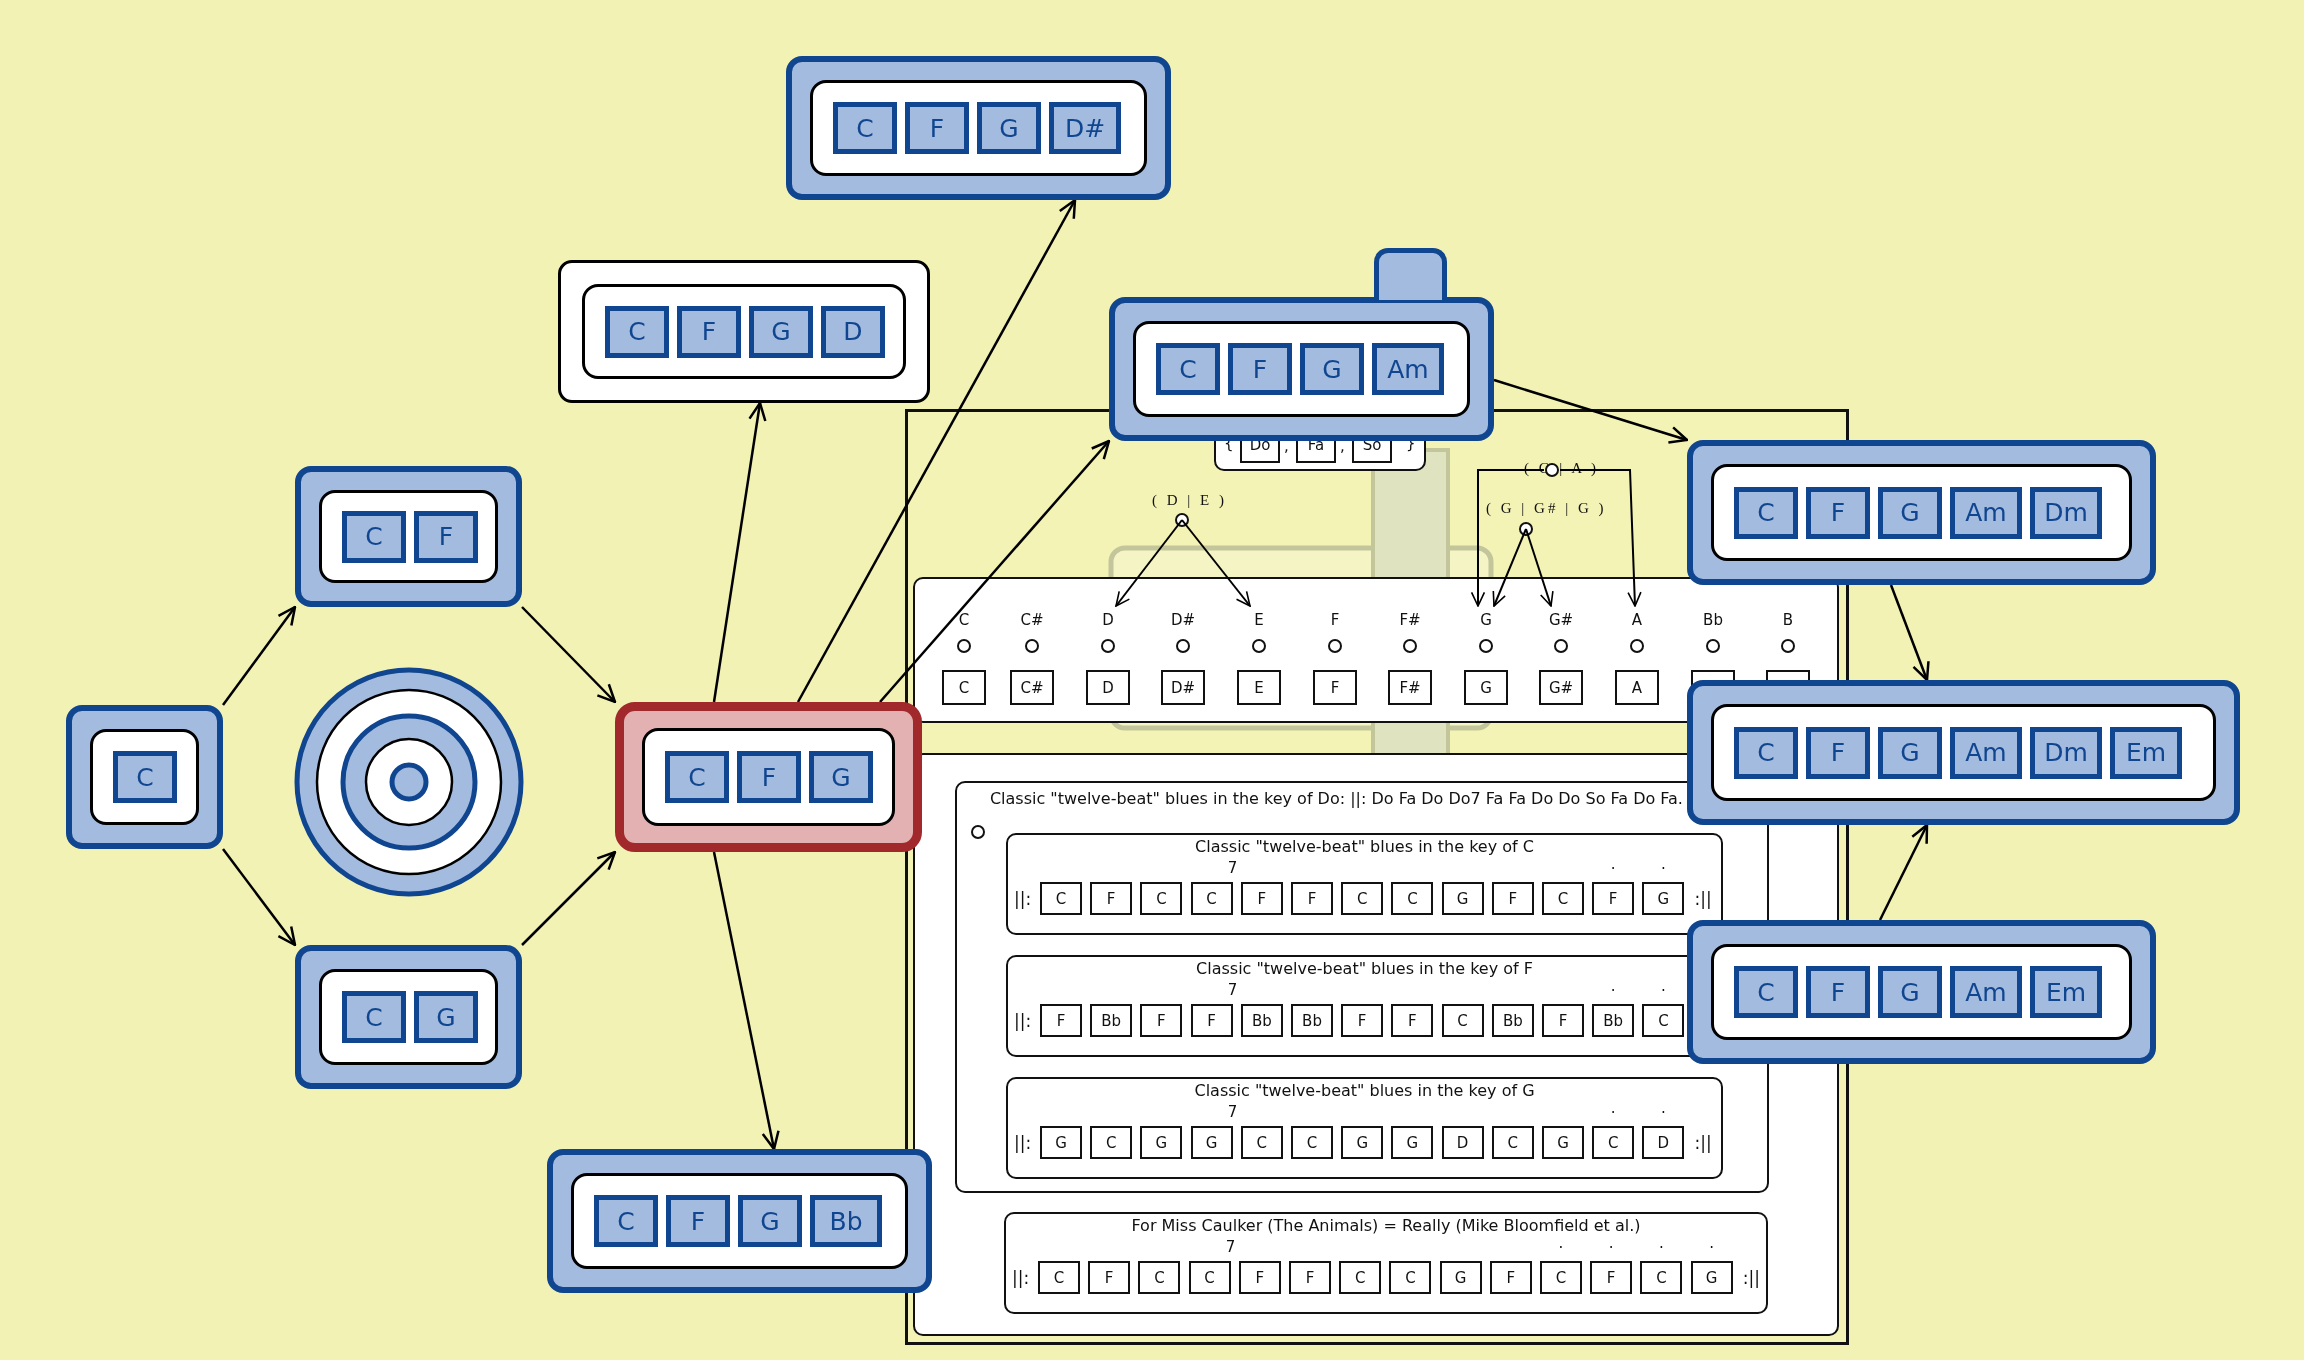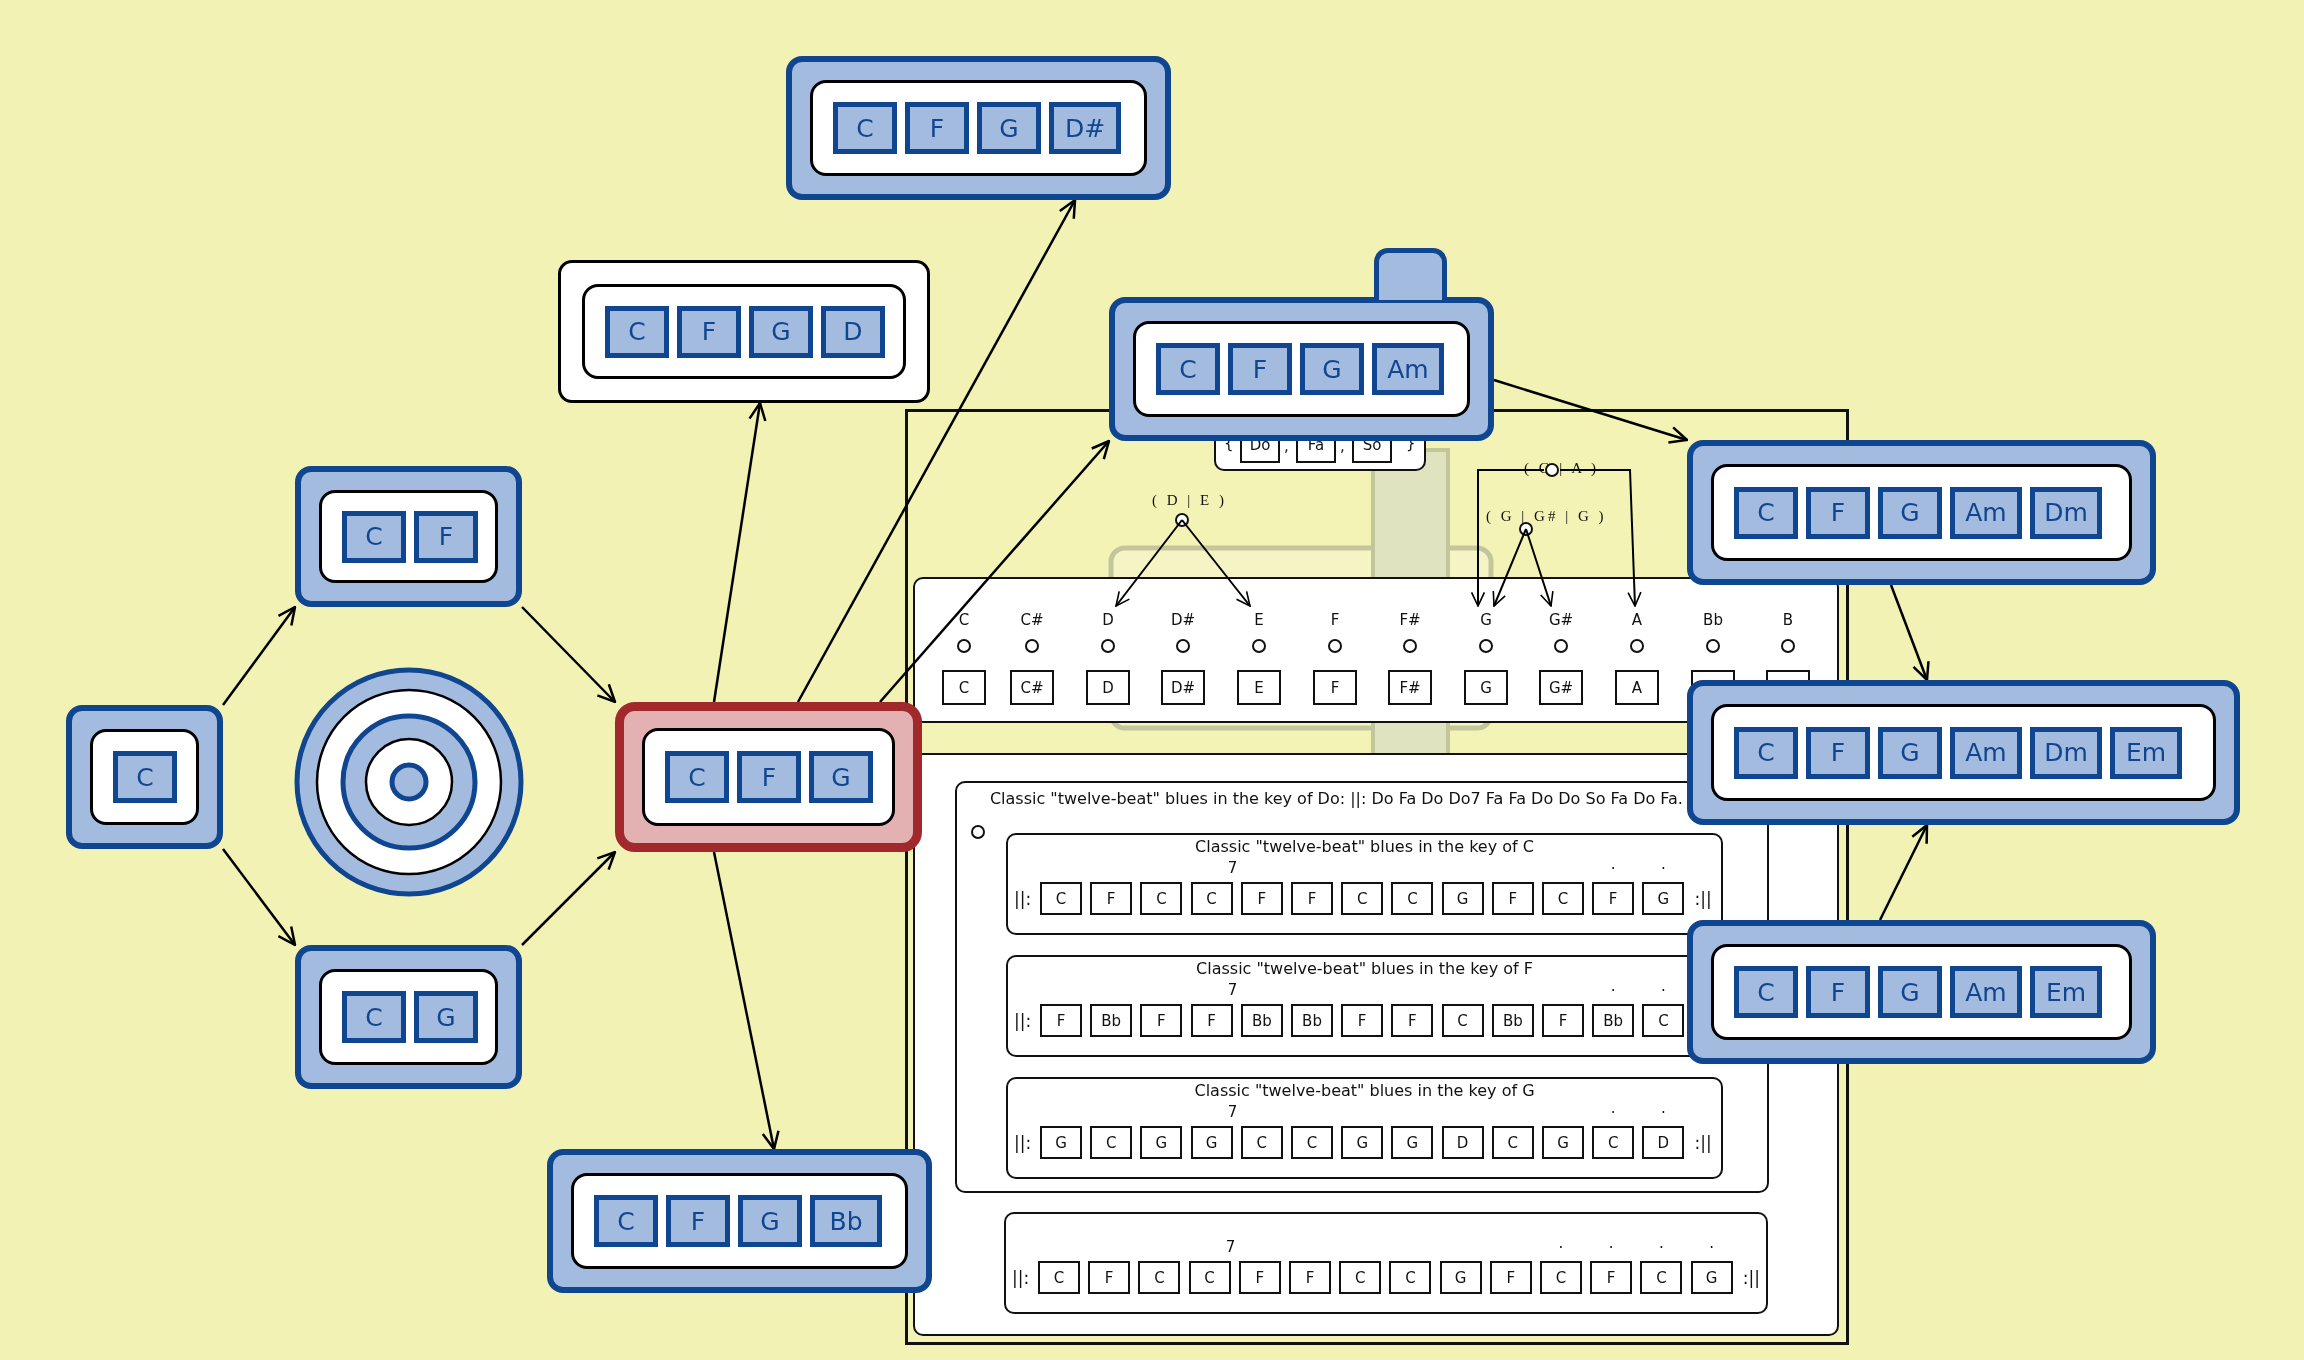--- a/index.html
+++ b/index.html
@@ -60,21 +60,21 @@
       <div class="nbox" style="left:80px;top:8px;width:40px;height:36px;">Fa</div>
       <span class="sm" style="left:124px;top:18px;">,</span>
       <div class="nbox" style="left:136px;top:8px;width:40px;height:36px;">So</div>
       <span class="sm" style="left:190px;top:15px;">}</span>
     </div>
 
     <span class="sm cond" style="left:244px;top:80px;">( D | E )</span>
     <div class="ring" style="left:267px;top:101px;"></div>
     <span class="sm cond" style="left:616px;top:48px;">( G | A )</span>
     <div class="ring" style="left:637px;top:51px;"></div>
-    <span class="sm cond" style="left:578px;top:88px;margin-top:8px;">( G | G# | G )</span>
+    <span class="sm cond" style="left:578px;top:88px;">( G | G# | G )</span>
     <div class="ring" style="left:611px;top:110px;"></div>
 
     <div class="card" id="chromatic" style="left:5px;top:165px;width:926px;height:146px;">
         <span class="sm" style="left: 29px; width: 40px; text-align: center; top: 32px;">C</span>
         <div class="ring" style="left: 42px; top: 60px;"></div>
         <div class="nbox" style="left: 27px; top: 91px; width: 44px; height: 35px;">C</div>
         <span class="sm" style="left: 97px; width: 40px; text-align: center; top: 32px;">C#</span>
         <div class="ring" style="left: 110px; top: 60px;"></div>
         <div class="nbox" style="left: 95px; top: 91px; width: 44px; height: 35px;">C#</div>
         <span class="sm" style="left: 173px; width: 40px; text-align: center; top: 32px;">D</span>
@@ -171,20 +171,21 @@
             <div class="nbox" style="left: 483.8px; top: 47px; width: 42px; height: 33px;">C</div>
             <div class="nbox" style="left: 534px; top: 47px; width: 42px; height: 33px;">G</div>
             <div class="nbox" style="left: 584.2px; top: 47px; width: 42px; height: 33px;">C</div>
             <span class="mark" style="left: 590.2px; top: 20px;">.</span>
             <div class="nbox" style="left: 634.4px; top: 47px; width: 42px; height: 33px;">D</div>
             <span class="mark" style="left: 640.4px; top: 20px;">.</span>
             <span class="bar" style="left: 686.6px; top: 54px;">:||</span>
           </div>
         </div>
     <div class="seqcard" style="left: 89px; top: 457px; width: 764px; height: 102px;">
+          <div class="seqtitle" style="top: 2px;">For Miss Caulker (The Animals) = Really (Mike Bloomfield et al.)</div>
           <span class="bar" style="left: 6px; top: 54px;">||:</span>
           <div class="nbox" style="left: 32px; top: 47px; width: 42px; height: 33px;">C</div>
           <div class="nbox" style="left: 82.2px; top: 47px; width: 42px; height: 33px;">F</div>
           <div class="nbox" style="left: 132.4px; top: 47px; width: 42px; height: 33px;">C</div>
           <div class="nbox" style="left: 182.6px; top: 47px; width: 42px; height: 33px;">C</div>
           <span class="mark" style="left: 209.6px; top: 24px;">7</span>
           <div class="nbox" style="left: 232.8px; top: 47px; width: 42px; height: 33px;">F</div>
           <div class="nbox" style="left: 283px; top: 47px; width: 42px; height: 33px;">F</div>
           <div class="nbox" style="left: 333.2px; top: 47px; width: 42px; height: 33px;">C</div>
           <div class="nbox" style="left: 383.4px; top: 47px; width: 42px; height: 33px;">C</div>

